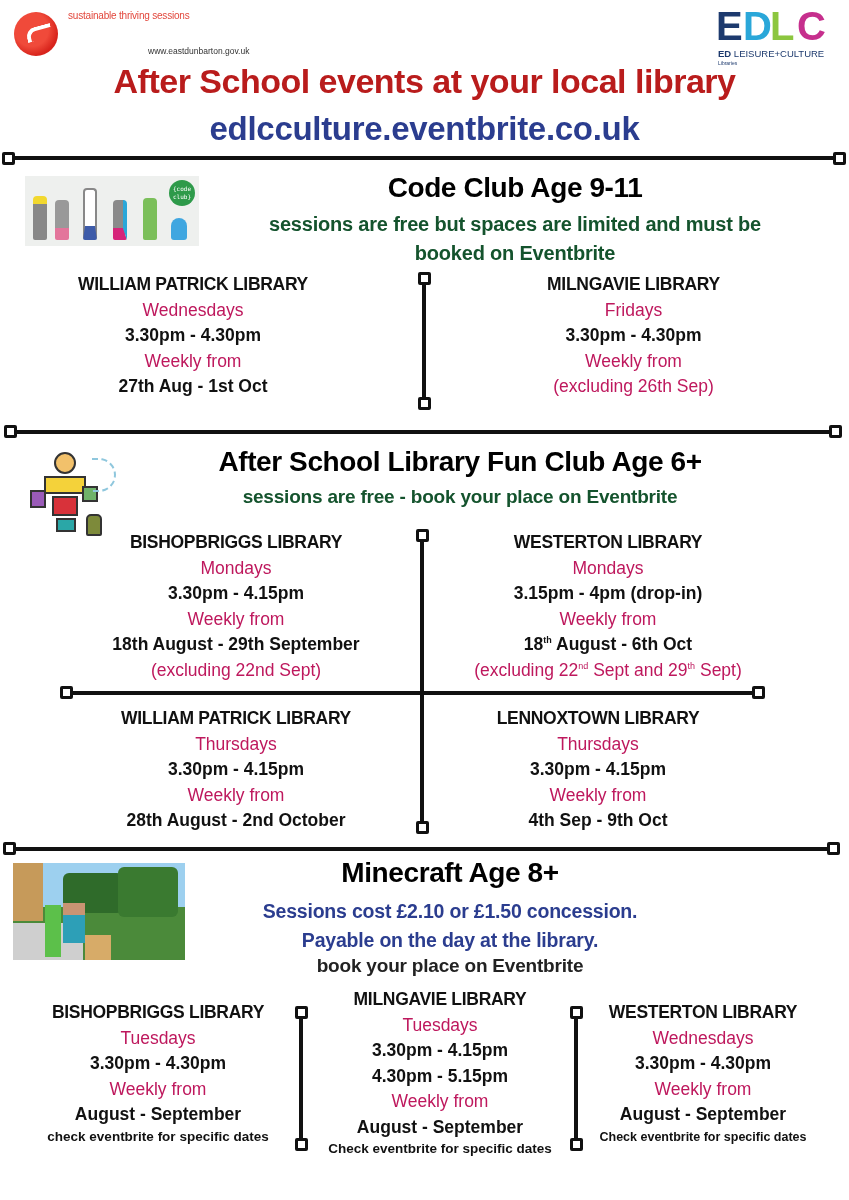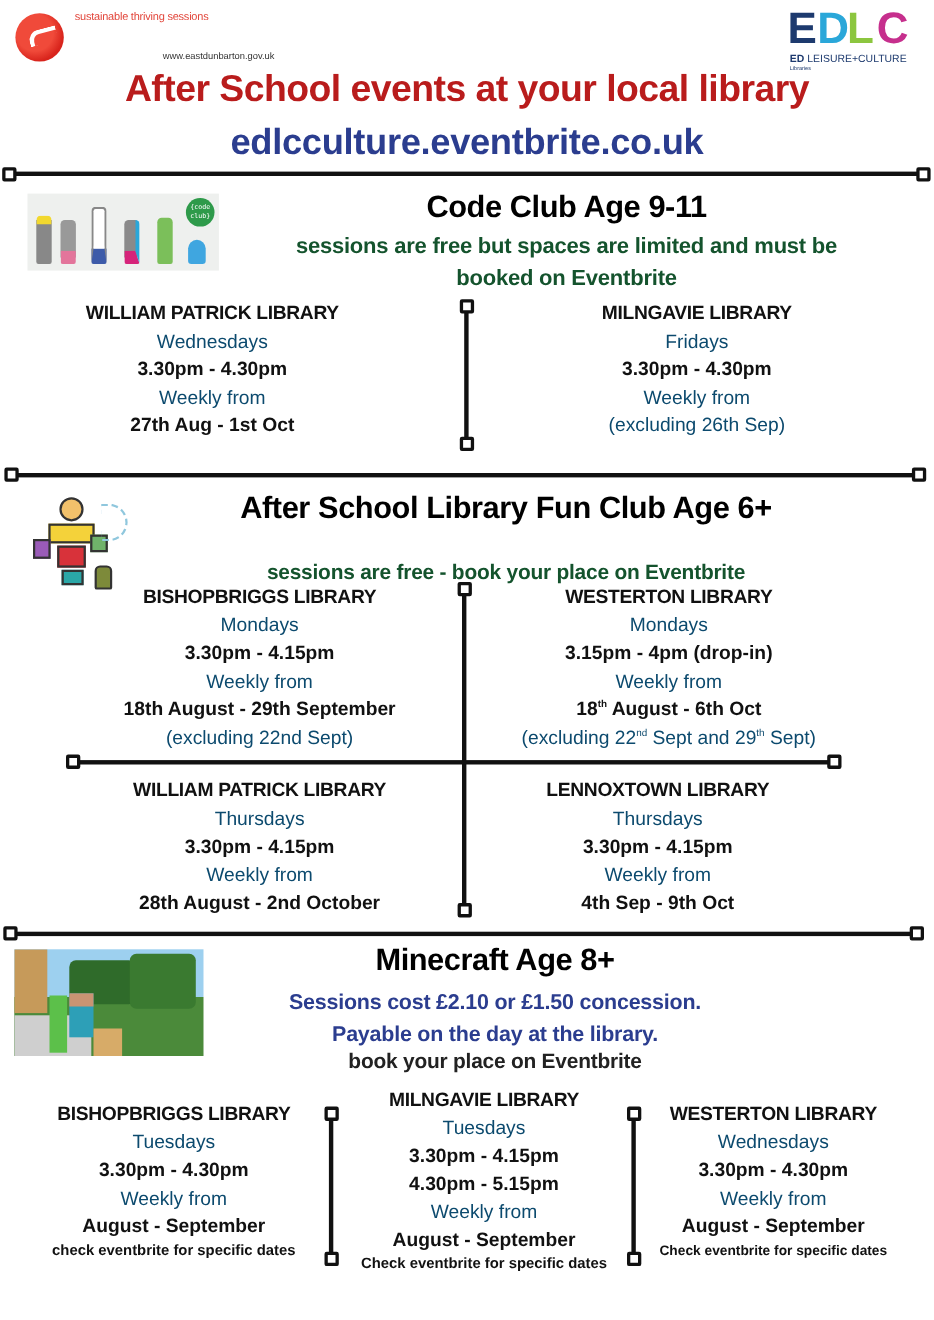--- a/index.html
+++ b/index.html
@@ -31,21 +31,21 @@
   .hline { position: absolute; height: 4px; background: #111; }
   .vline { position: absolute; width: 4px; background: #111; }
   .node { position: absolute; width: 13px; height: 13px; border: 3px solid #111; background: #fff; border-radius: 2px; }
 
   
   .section-title { position: absolute; text-align: center; font-weight: bold; color: #000; letter-spacing: -0.4px; }
   .section-sub { position: absolute; text-align: center; font-weight: bold; color: #14532d; letter-spacing: -0.2px; }
 
   .venue { position: absolute; text-align: center; font-size: 17.5px; line-height: 25.5px; }
   .venue .name { font-weight: bold; letter-spacing: -0.3px; }
-  .venue .day, .venue .weekly, .venue .note { font-weight: normal; color: #0c4a6e; }
+  .venue .day, .venue .weekly, .venue .note { font-weight: normal; color: #be185d; }
   .venue .time, .venue .range { font-weight: bold; }
   .venue .small-note { font-size: 13.5px; font-weight: bold; line-height: 18px; white-space: nowrap; }
   sup { font-size: 9px; vertical-align: super; line-height: 0; }
 
   
   .img-box { position: absolute; overflow: hidden; }
   .codeclub-img { left: 25px; top: 176px; width: 174px; height: 70px; background: #eef0ee; }
   .cc-fig { position: absolute; bottom: 6px; width: 14px; border-radius: 4px 4px 2px 2px; }
   .cc-badge { position: absolute; right: 4px; top: 4px; width: 26px; height: 26px; border-radius: 50%; background: #2e9a4a;
     color: #fff; font-size: 6px; text-align: center; line-height: 8px; padding-top: 5px; font-family: "DejaVu Sans Mono", monospace; }
@@ -128,21 +128,21 @@
   <div class="fc-body" style="left:24px; top:26px; width:42px; height:18px; background:#f4d23a; border:2px solid #333;"></div>
   <div class="fc-body" style="left:32px; top:46px; width:26px; height:20px; background:#d8323a; border:2px solid #333;"></div>
   <div class="fc-body" style="left:10px; top:40px; width:16px; height:18px; background:#9a5bb8; border:2px solid #333;"></div>
   <div class="fc-body" style="left:62px; top:36px; width:16px; height:16px; background:#6fb36a; border:2px solid #333;"></div>
   <div class="fc-body" style="left:36px; top:68px; width:20px; height:14px; background:#2aa7a7; border:2px solid #333;"></div>
   <div class="fc-body" style="left:66px; top:64px; width:16px; height:22px; background:#7d8a3a; border:2px solid #333; border-radius:5px 5px 2px 2px;"></div>
   <div class="fc-body" style="left:72px; top:8px; width:24px; height:34px; border:2px dashed #8fc7dd; border-left:none; border-radius:0 20px 20px 0;"></div>
 </div>
 
 <div class="section-title" style="left:150px; width:620px; top:446px; font-size:28px;">After School Library Fun Club Age 6+</div>
-<div class="section-sub" style="left:150px; width:620px; top:486px; font-size:19px;margin-top:24px;">sessions are free - book your place on Eventbrite</div>
+<div class="section-sub" style="left:150px; width:620px; top:486px; font-size:19px;">sessions are free - book your place on Eventbrite</div>
 
 <div class="venue" style="left:80px; width:312px; top:530px;">
   <div class="name">BISHOPBRIGGS LIBRARY</div>
   <div class="day">Mondays</div>
   <div class="time">3.30pm - 4.15pm</div>
   <div class="weekly">Weekly from</div>
   <div class="range">18th August - 29th September</div>
   <div class="note">(excluding 22nd Sept)</div>
 </div>
 

